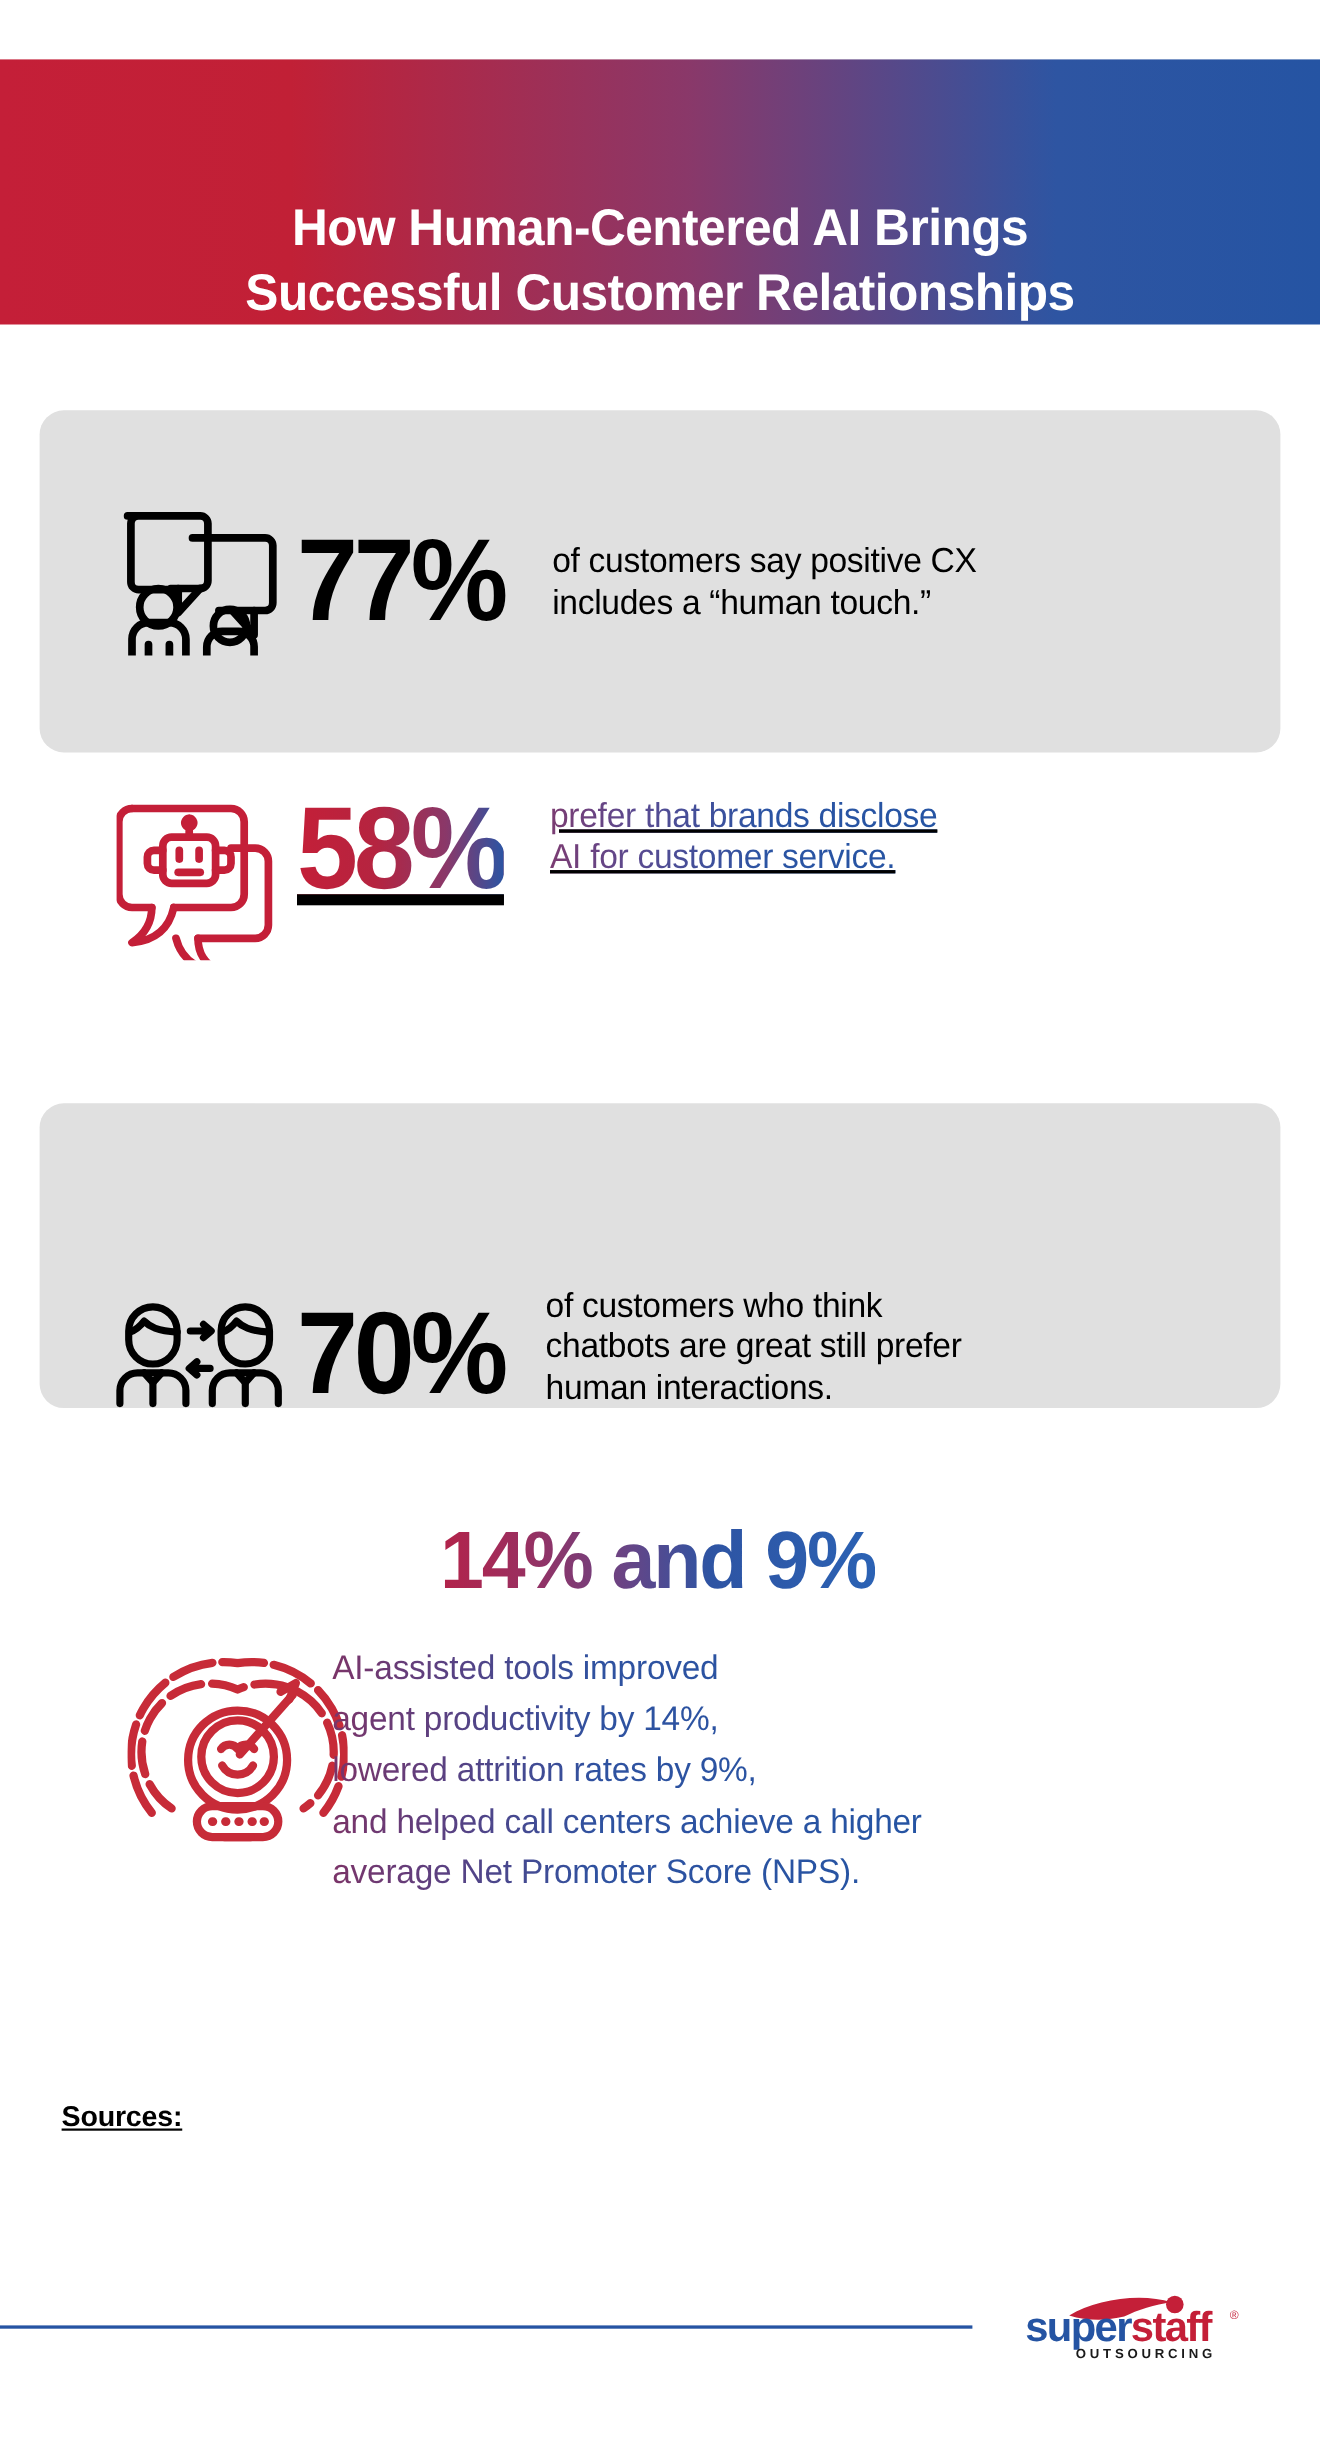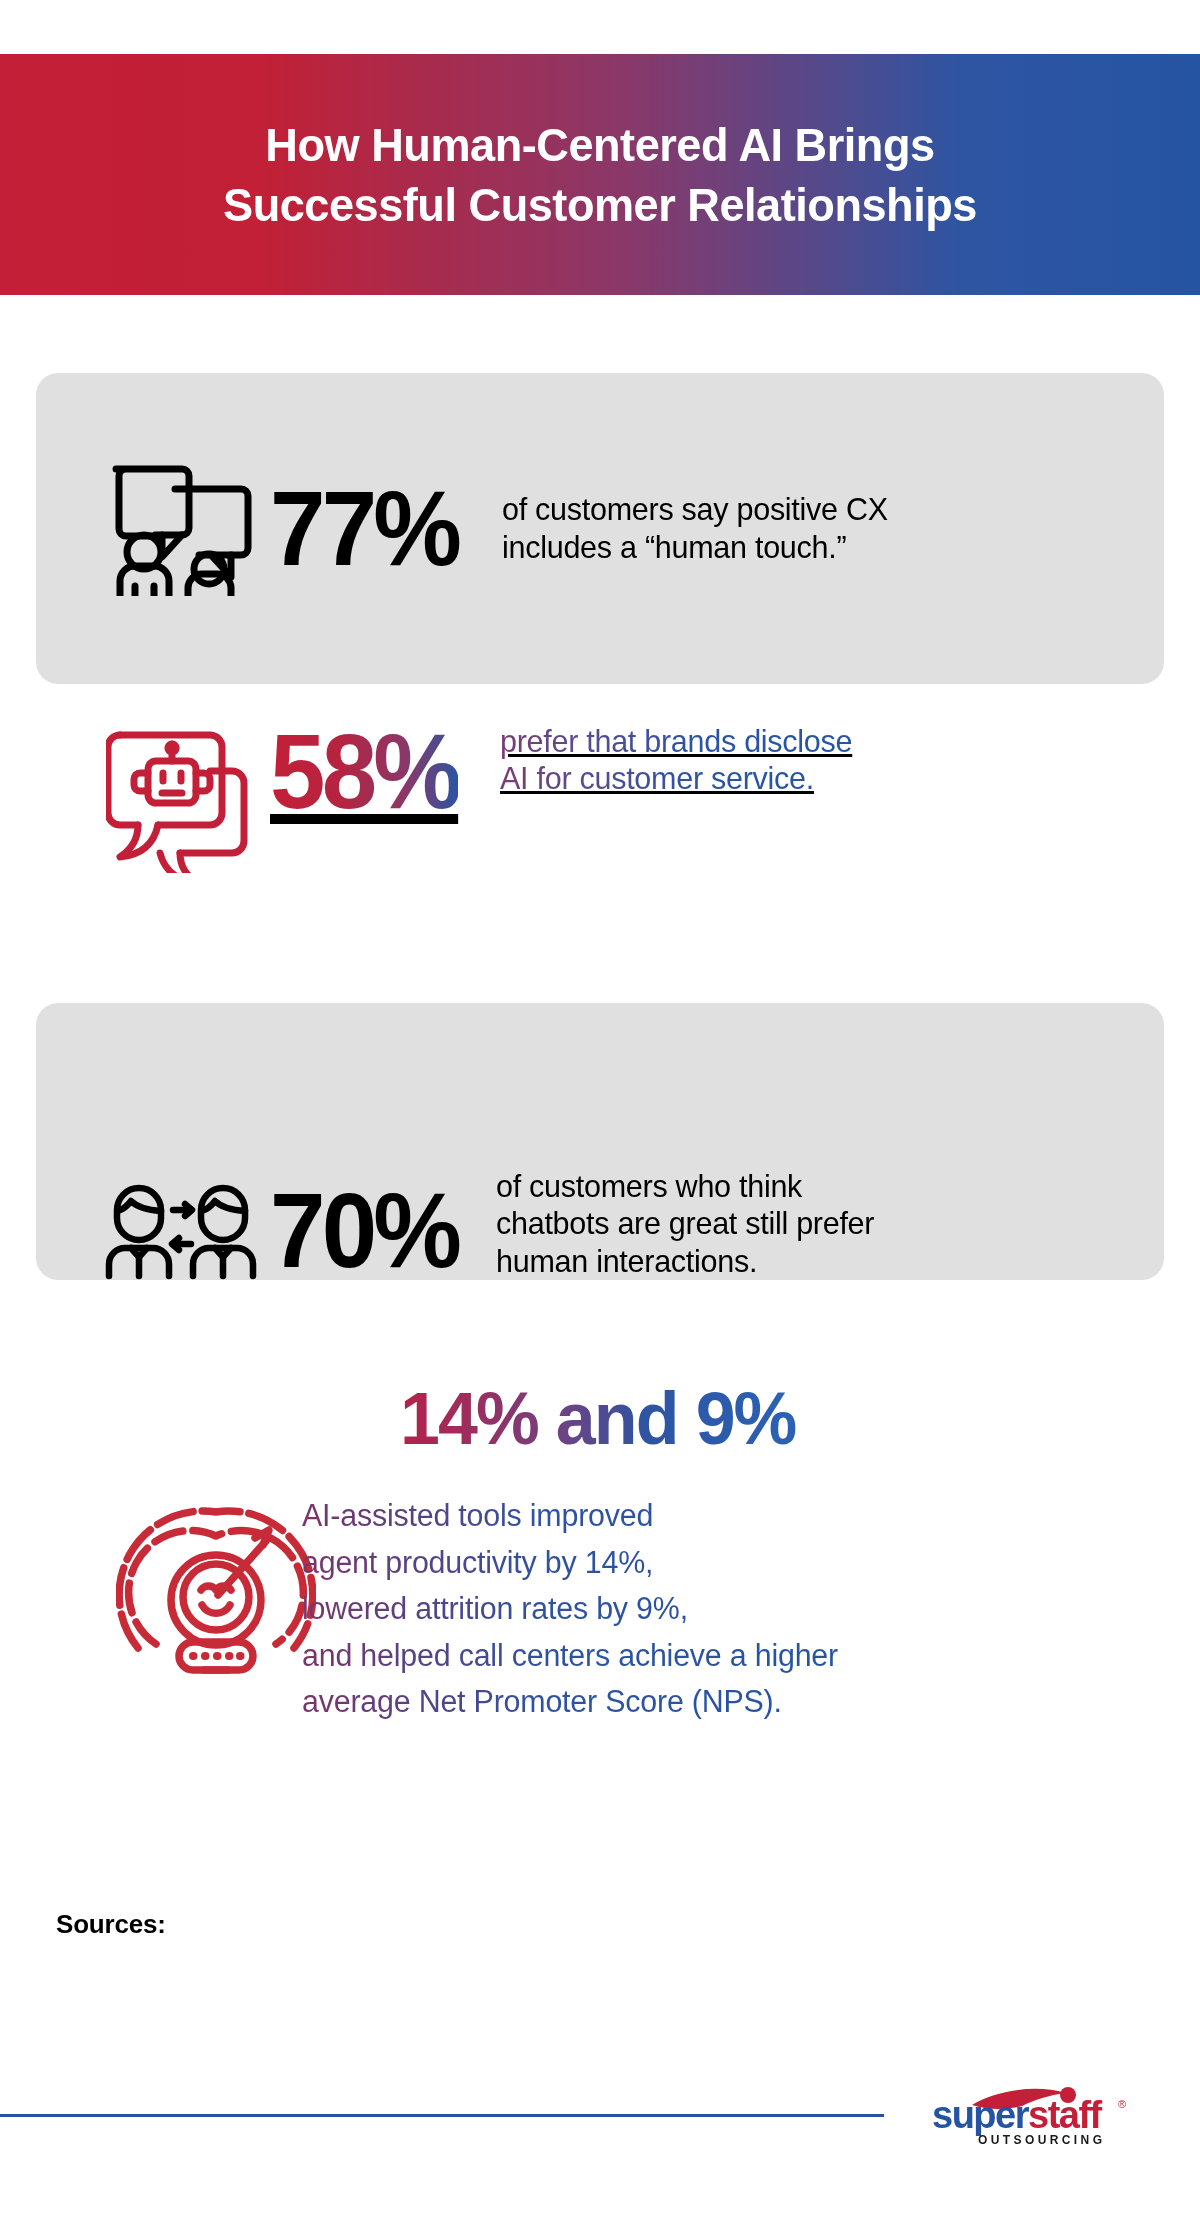--- a/index.html
+++ b/index.html
@@ -17,21 +17,21 @@
     background: #ffffff;
   }
 
   
   .header {
     position: absolute;
     left: 0; top: 54px;
     width: 1200px; height: 241px;
     background: linear-gradient(to right, #C41F38 0%, #C12036 22%, #8A3869 52%, #2E55A2 80%, #2554A3 100%);
     display: flex;
-    align-items: center;
+    align-items: flex-end;
     justify-content: center;
   }
   .header-title {
     color: #ffffff;
     font-size: 47px;
     font-weight: bold;
     line-height: 1.26;
     text-align: center;
     letter-spacing: -0.5px;
     width: 1080px;
@@ -142,20 +142,21 @@
     transform: scaleX(0.98);
     transform-origin: left center;
   }
   .sec4-body .ln { display: block; white-space: nowrap; }
 
   
   .sources {
     position: absolute;
     left: 56px; top: 1905px;
     color: #000000;
+    text-decoration: underline;
   }
   .sources-label {
     font-size: 26px;
     font-weight: bold;
     line-height: 1.5;
     letter-spacing: -0.2px;
   }
   .sources-text {
     font-size: 26px;
     font-weight: 400;

